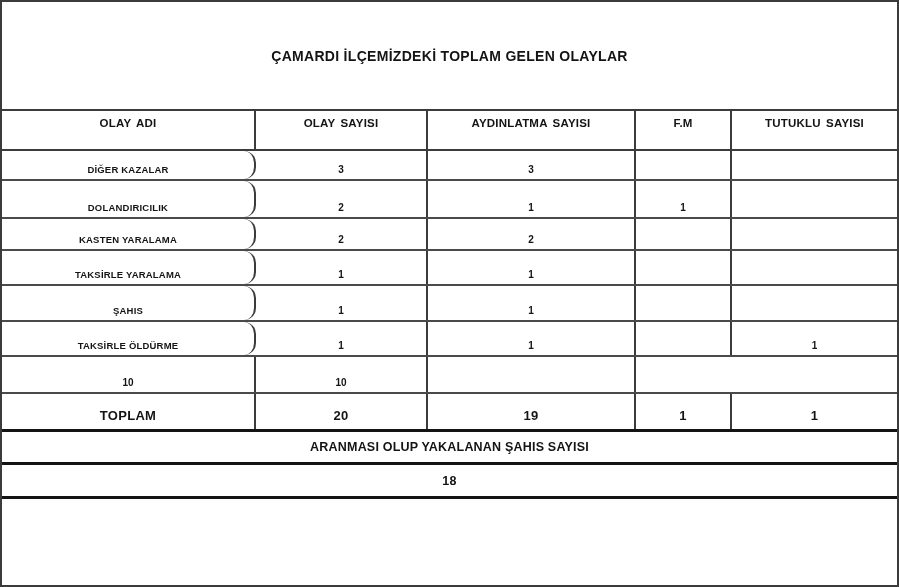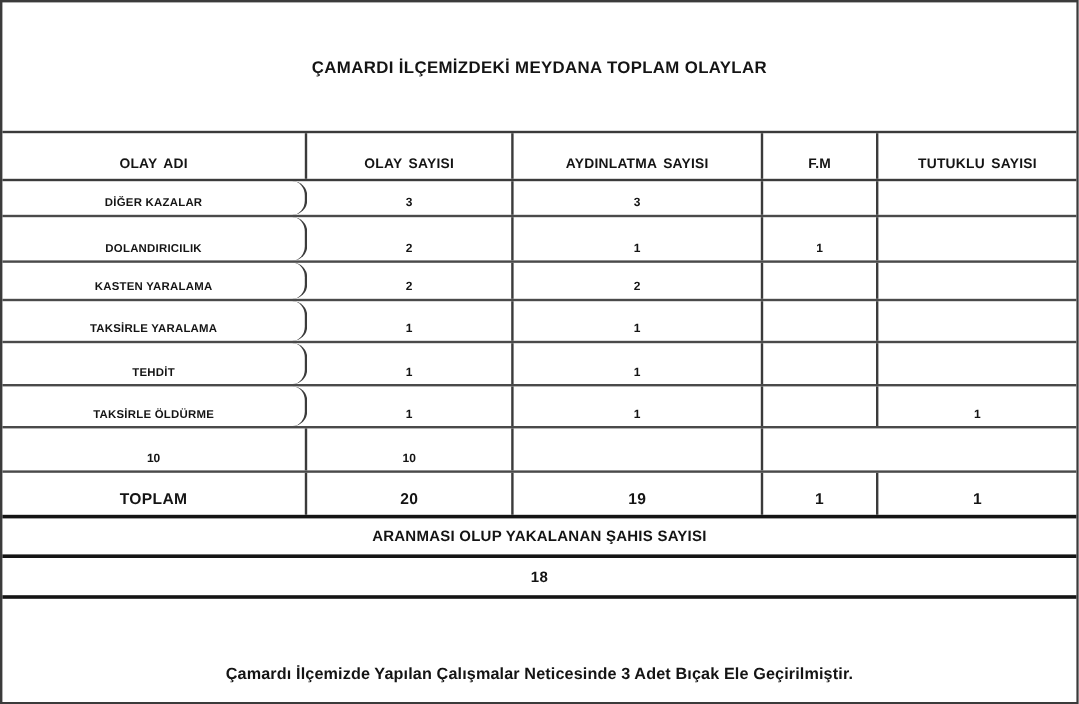--- a/index.html
+++ b/index.html
@@ -42,21 +42,21 @@
     justify-content: center;
     text-align: center;
     overflow: hidden;
   }
   .cell.v { border-right: 2px solid #3b3b3b; }
   
   .header-row { border-bottom: 2px solid #3b3b3b; }
   .header-row .cell {
     font-size: 11.5px;
     font-weight: bold;
-    padding-bottom: 6px;
+    padding-bottom: 20px;
     letter-spacing: 0.2px;
     word-spacing: 2px;
   }
   
   .data-row { border-bottom: 2px solid #4a4a4a; }
   .data-row .cell {
     font-weight: bold;
     padding-bottom: 4px;
   }
   .data-row .cell.label { font-size: 9.5px; letter-spacing: 0.2px; border-radius: 12px; }
@@ -91,21 +91,21 @@
     font-weight: bold;
     letter-spacing: 0.1px;
   }
 </style>
 </head>
 <body>
 
 <div class="sheet">
 
   <div class="title-block">
-    <h1>ÇAMARDI İLÇEMİZDEKİ MEYDANA TOPLAM OLAYLAR</h1>
+    <h1>ÇAMARDI İLÇEMİZDEKİ TOPLAM GELEN OLAYLAR</h1>
   </div>
 
   <div class="cols header-row">
     <div class="cell v">OLAY ADI</div>
     <div class="cell v">OLAY SAYISI</div>
     <div class="cell v">AYDINLATMA SAYISI</div>
     <div class="cell v">F.M</div>
     <div class="cell">TUTUKLU SAYISI</div>
   </div>
 
@@ -135,21 +135,21 @@
 
   <div class="cols data-row">
     <div class="cell v label">TAKSİRLE YARALAMA</div>
     <div class="cell v num">1</div>
     <div class="cell v num">1</div>
     <div class="cell v num"></div>
     <div class="cell num"></div>
   </div>
 
   <div class="cols data-row">
-    <div class="cell v label">TEHDİT</div>
+    <div class="cell v label">ŞAHIS</div>
     <div class="cell v num">1</div>
     <div class="cell v num">1</div>
     <div class="cell v num"></div>
     <div class="cell num"></div>
   </div>
 
   <div class="cols data-row">
     <div class="cell v label">TAKSİRLE ÖLDÜRME</div>
     <div class="cell v num">1</div>
     <div class="cell v num">1</div>
@@ -168,17 +168,14 @@
     <div class="cell v">TOPLAM</div>
     <div class="cell v">20</div>
     <div class="cell v">19</div>
     <div class="cell v">1</div>
     <div class="cell">1</div>
   </div>
 
   <div class="banner">ARANMASI OLUP YAKALANAN ŞAHIS SAYISI</div>
   <div class="banner">18</div>
 
-  <div class="note-block">
-    <p>Çamardı İlçemizde Yapılan Çalışmalar Neticesinde 3 Adet Bıçak Ele Geçirilmiştir.</p>
-  </div>
 
 </div>
 
 </body></html>

